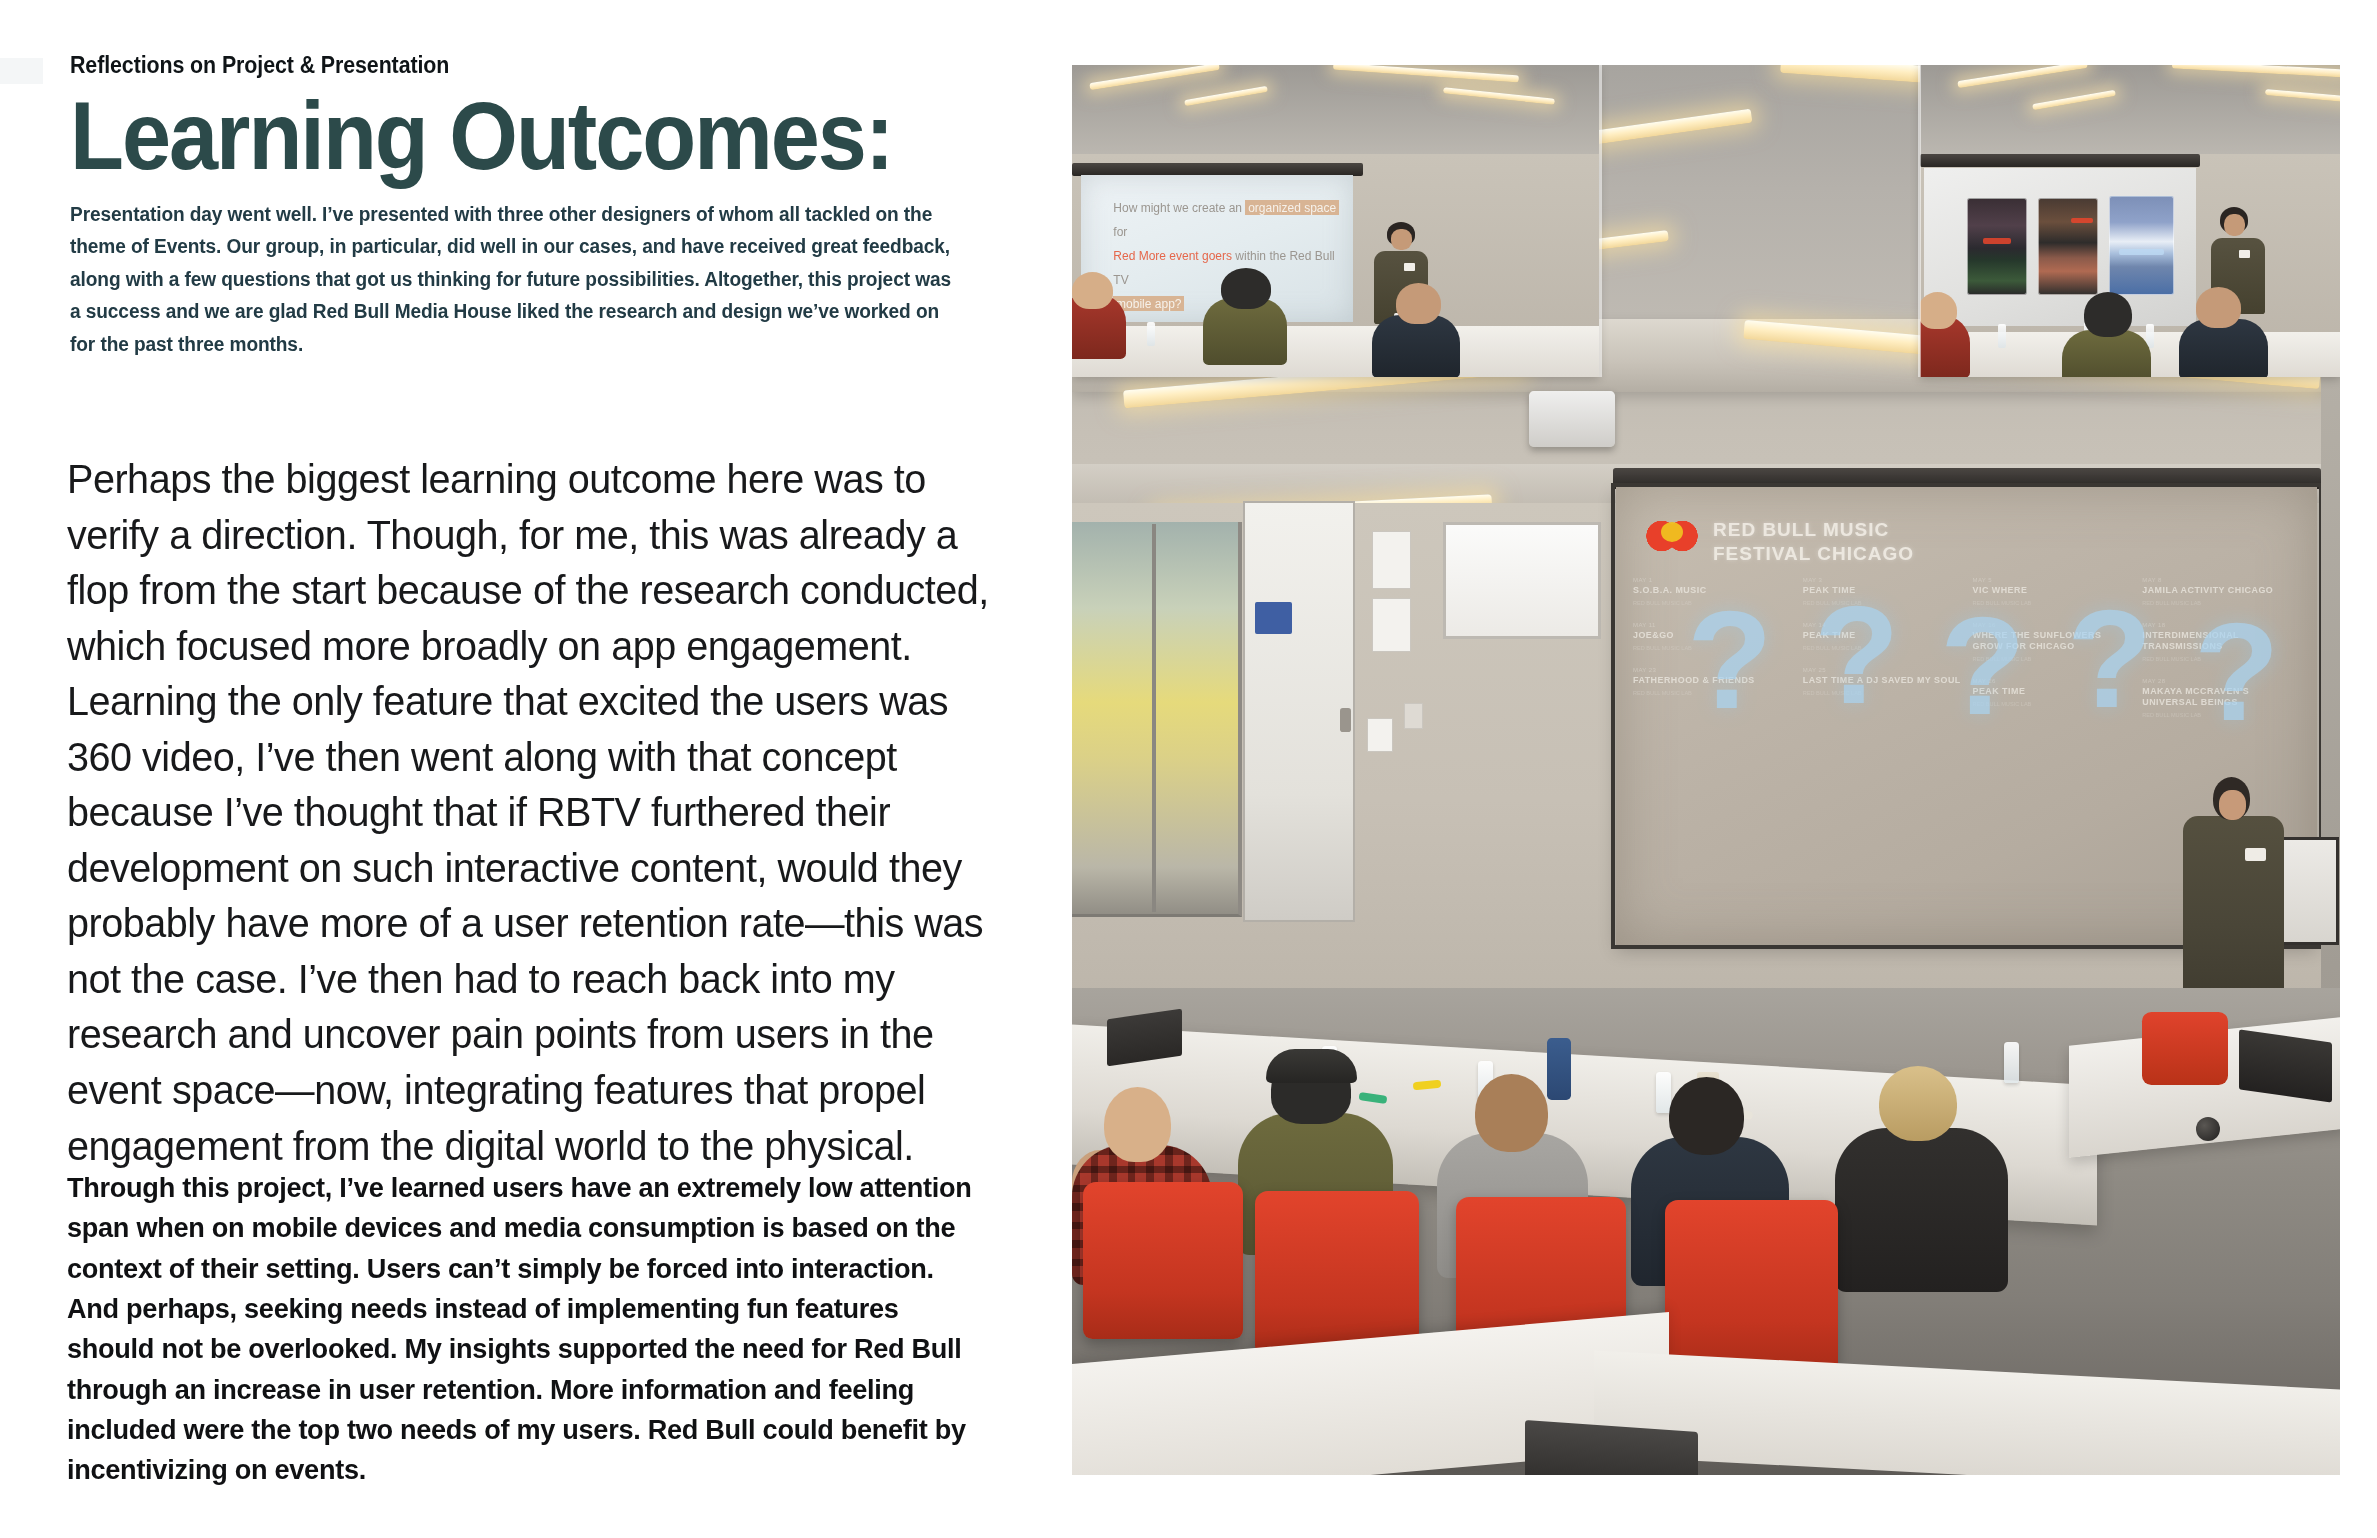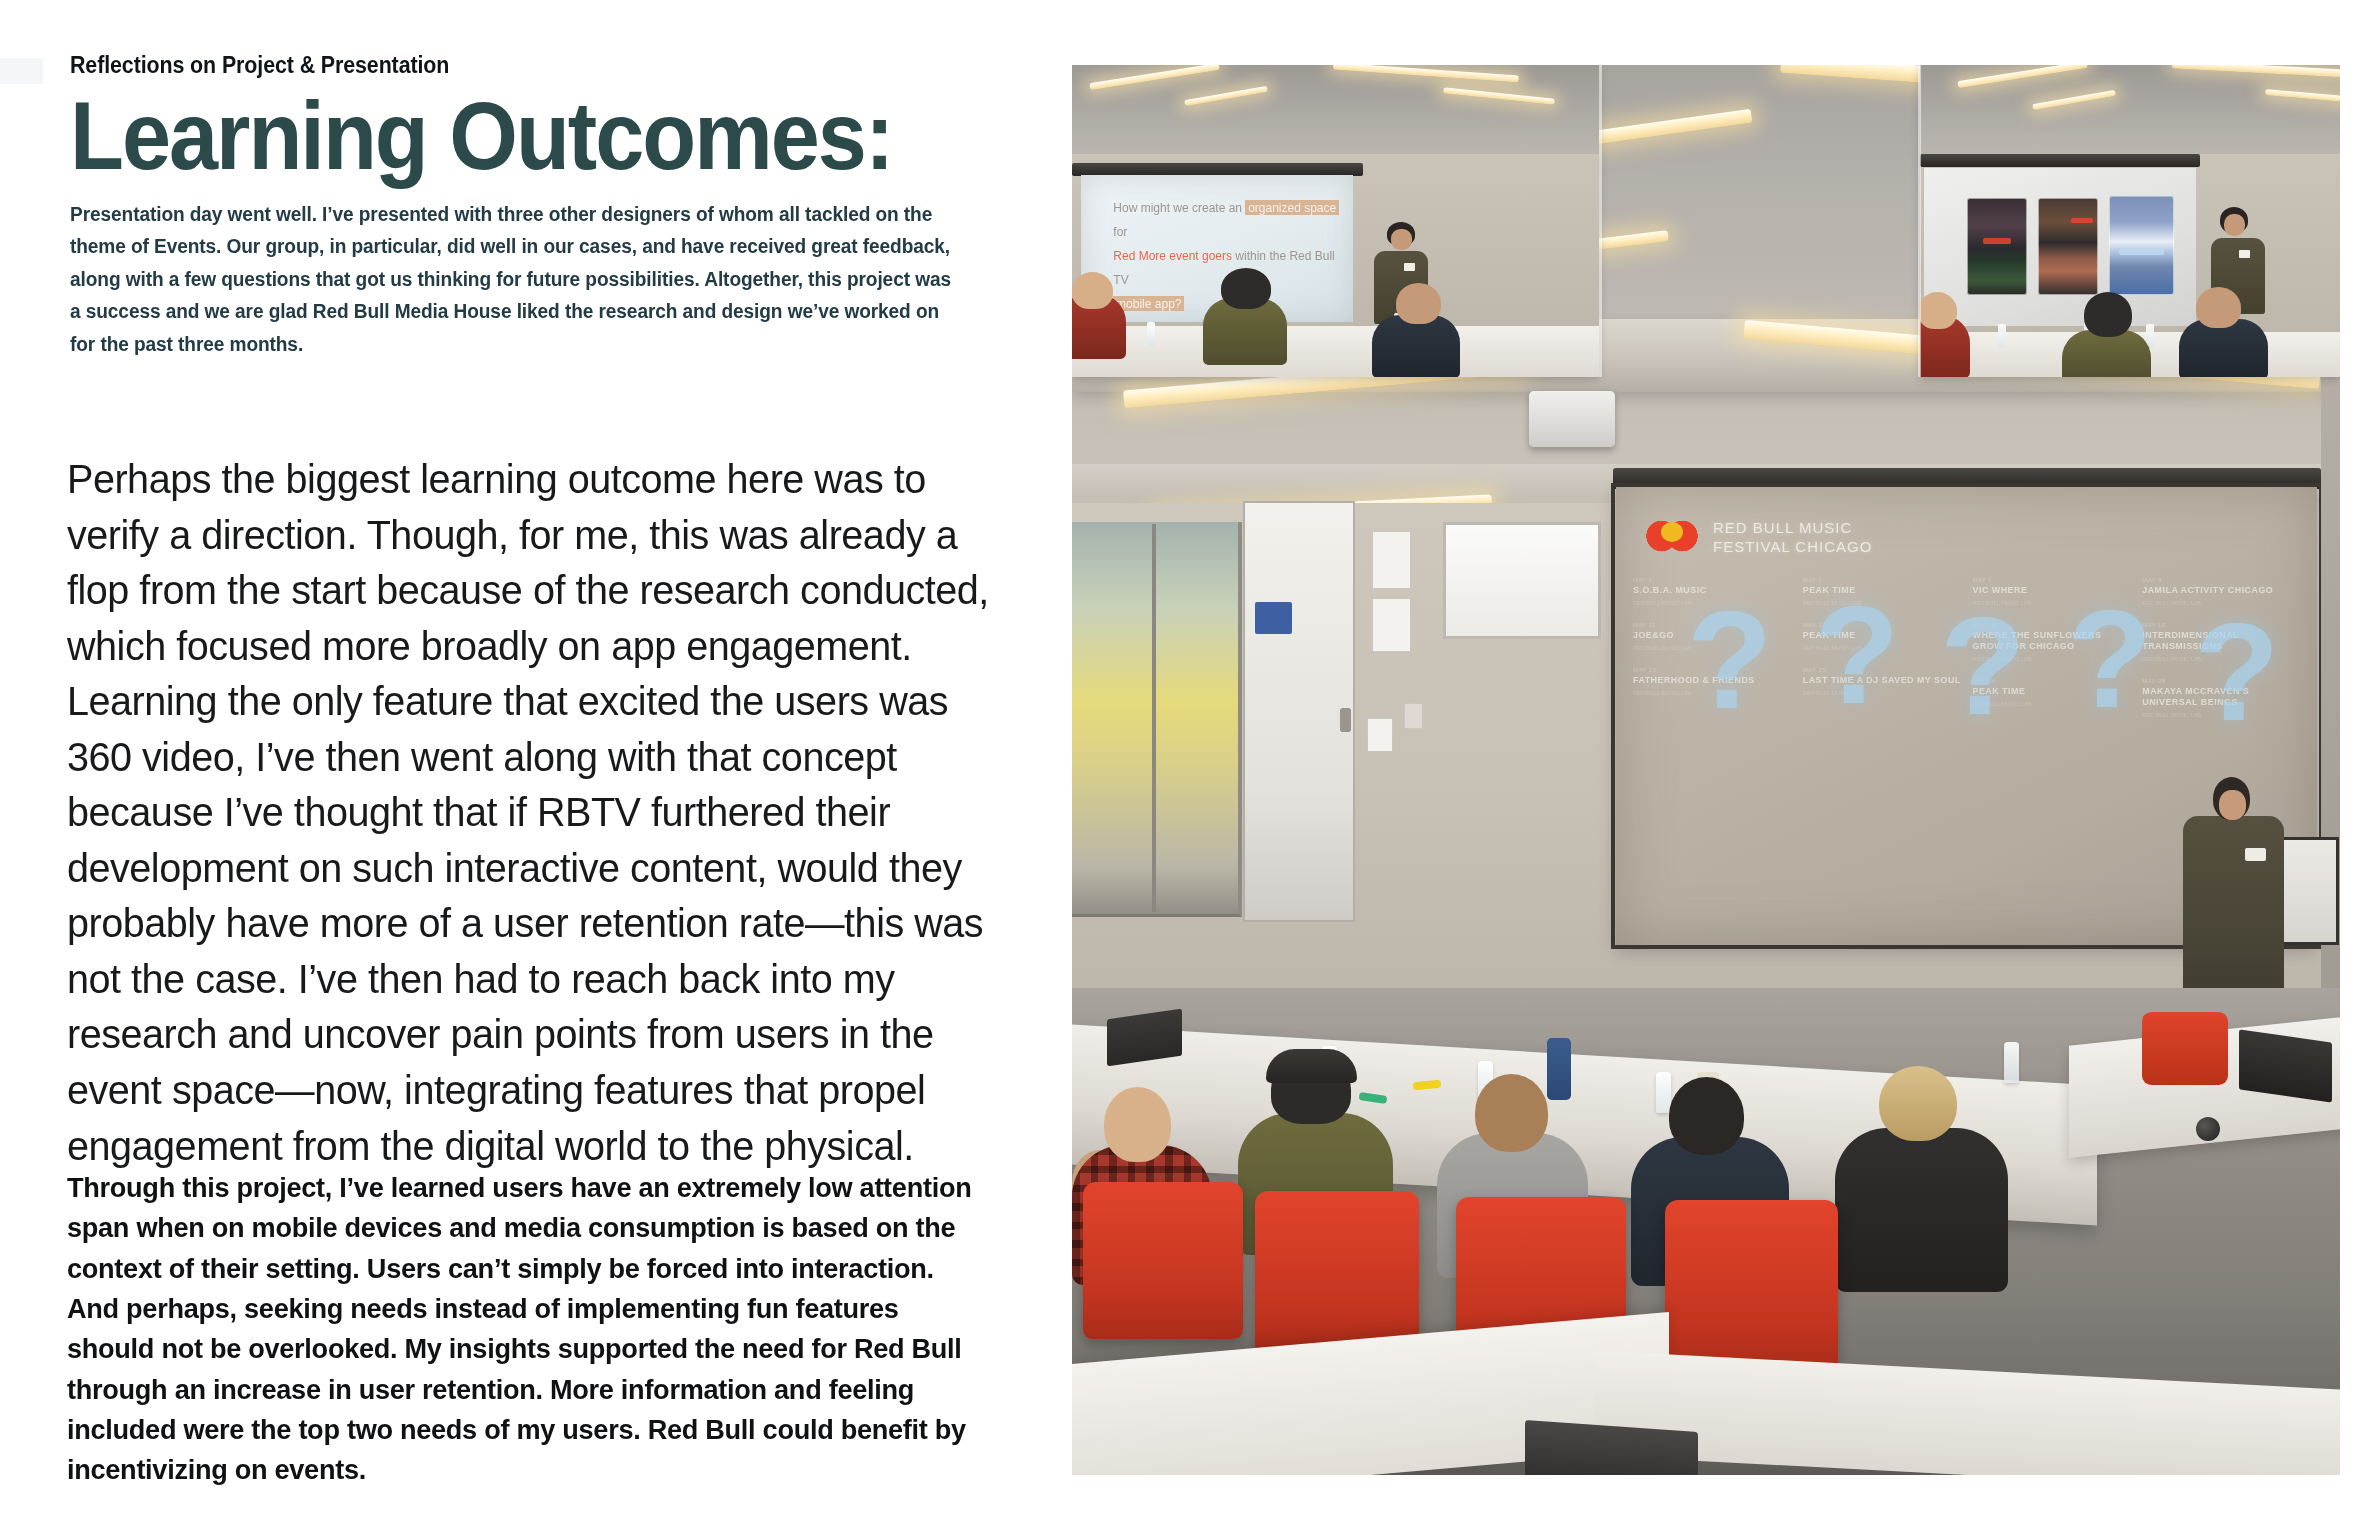--- a/index.html
+++ b/index.html
@@ -279,22 +279,22 @@
   .slide-logo::after {
     content:"";
     position:absolute; left: 15px; top: 1.9px; width: 22.4px; height: 20.5px;
     background:#f0c020; border-radius: 50%;
     opacity:.95;
   }
   .slide-title {
     position: absolute;
     left: 97px; top: 32px;
     font-family: "Liberation Sans", sans-serif;
-    font-weight: 400;
-    font-size: 15px;
+    font-weight: 700;
+    font-size: 19px;
     line-height: 1.28;
     color: #f0ece4;
     letter-spacing: 1px;
     text-shadow: 0 0 4.7px rgba(255,255,255,.35);
     opacity: .92;
   }
   .slide-cols {
     position: absolute;
     left: 17px; top: 91px; right: 13px; bottom: 9.3px;
     display: flex;

